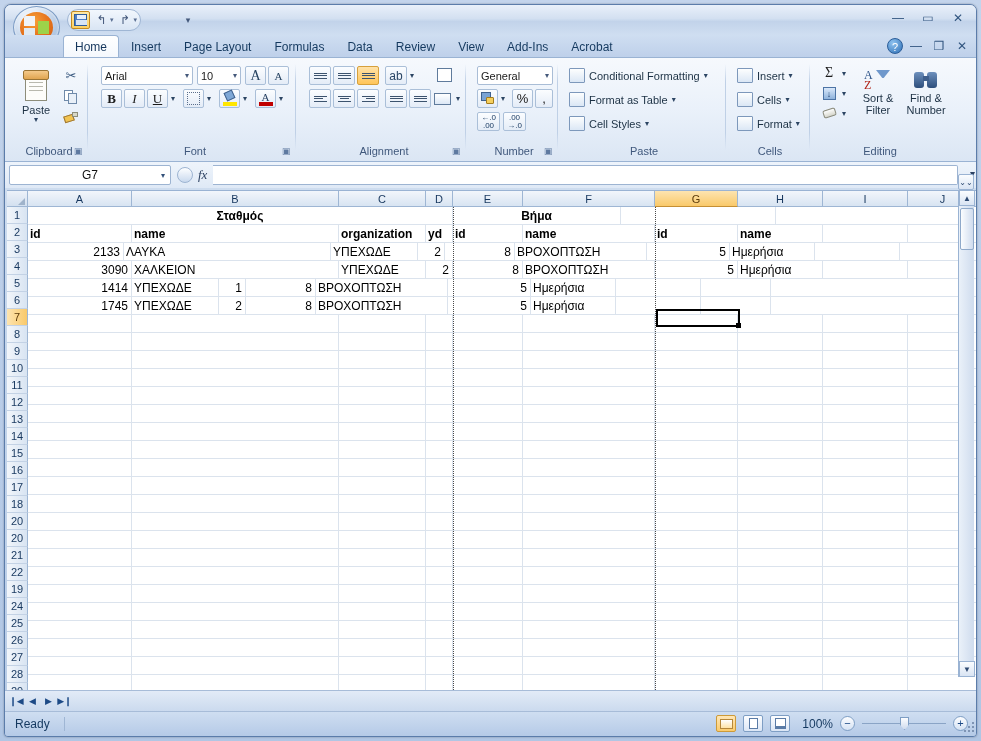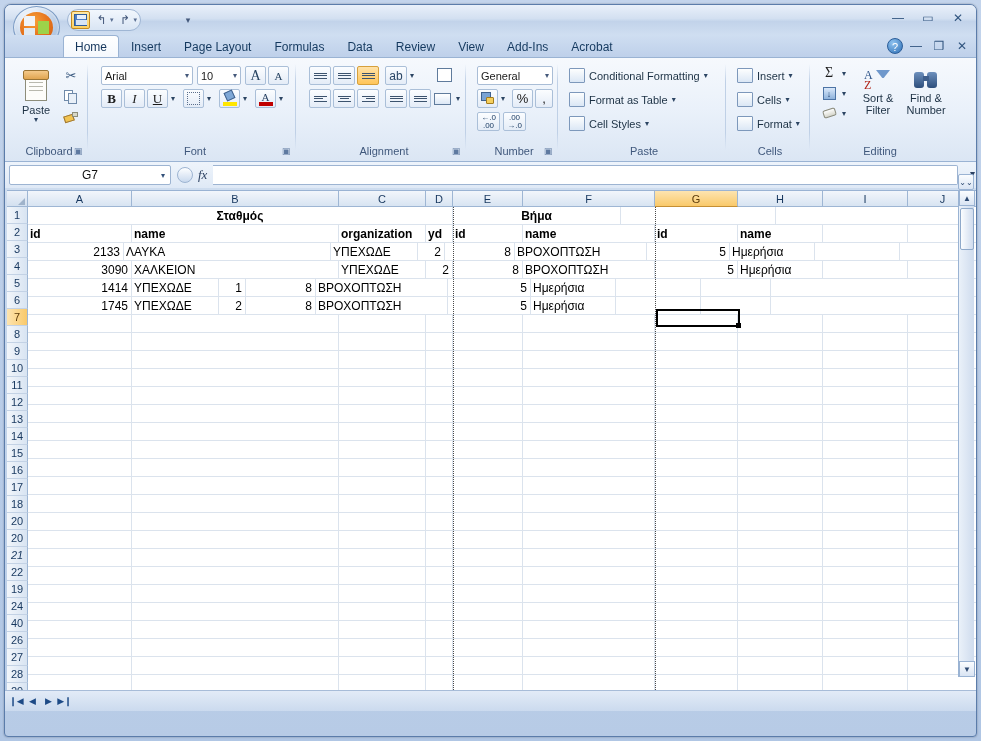--- a/index.html
+++ b/index.html
@@ -665,25 +665,25 @@
       <div class="rowhdr" style="height:17px;">11</div>
       <div class="rowhdr" style="height:17px;">12</div>
       <div class="rowhdr" style="height:17px;">13</div>
       <div class="rowhdr" style="height:17px;">14</div>
       <div class="rowhdr" style="height:17px;">15</div>
       <div class="rowhdr" style="height:17px;">16</div>
       <div class="rowhdr" style="height:17px;">17</div>
       <div class="rowhdr" style="height:17px;">18</div>
       <div class="rowhdr" style="height:17px;">20</div>
       <div class="rowhdr" style="height:17px;">20</div>
-      <div class="rowhdr" style="height:17px;font-style:italic;">21</div>
+      <div class="rowhdr" style="height:17px;">21</div>
       <div class="rowhdr" style="height:17px;">22</div>
       <div class="rowhdr" style="height:17px;">19</div>
       <div class="rowhdr" style="height:17px;">24</div>
-      <div class="rowhdr" style="height:17px;">40</div>
+      <div class="rowhdr" style="height:17px;">25</div>
       <div class="rowhdr" style="height:17px;">26</div>
       <div class="rowhdr" style="height:17px;">27</div>
       <div class="rowhdr" style="height:17px;">28</div>
       <div class="rowhdr" style="height:17px;">29</div>
     </div>
 
     <div class="cells">
 
       <div class="cellrow">
         <div class="cell b c" style="width:425px;">Σταθμός</div>
@@ -1045,15 +1045,43 @@
 
   <div class="sheetbar">
     <div class="navbtns">
       <div class="navbtn">❙◀</div>
       <div class="navbtn">◀</div>
       <div class="navbtn">▶</div>
       <div class="navbtn">▶❙</div>
     </div>
   </div>
 
+  <div class="statusbar">
+    <div class="status-ready">Ready</div>
+    <div class="zoomarea">
+      <div class="viewbtn on">
+        <span style="display:block;width:13px;height:10px;background:linear-gradient(#fff,#ffe3a6);border:1px solid #b5873a;"></span>
+      </div>
+      <div class="viewbtn">
+        <span style="display:block;width:9px;height:11px;background:#fff;border:1px solid #5a7ba6;"></span>
+      </div>
+      <div class="viewbtn">
+        <span style="display:block;width:11px;height:11px;background:#fff;border:1px solid #5a7ba6;border-bottom-width:3px;"></span>
+      </div>
+      <div class="zoom-pct">100%</div>
+      <div class="zcirc">−</div>
+      <div class="ztrack">
+        <div class="zthumb"></div>
+      </div>
+      <div class="zcirc">+</div>
+    </div>
+    <div class="grip">
+      <i style="left:8px;top:8px;"></i>
+          <i style="left:4px;top:8px;"></i>
+          <i style="left:8px;top:4px;"></i>
+      <i style="left:0;top:8px;"></i>
+          <i style="left:4px;top:4px;"></i>
+          <i style="left:8px;top:0;"></i>
+    </div>
+  </div>
 
  </div>
 </div>
 
 </body></html>

